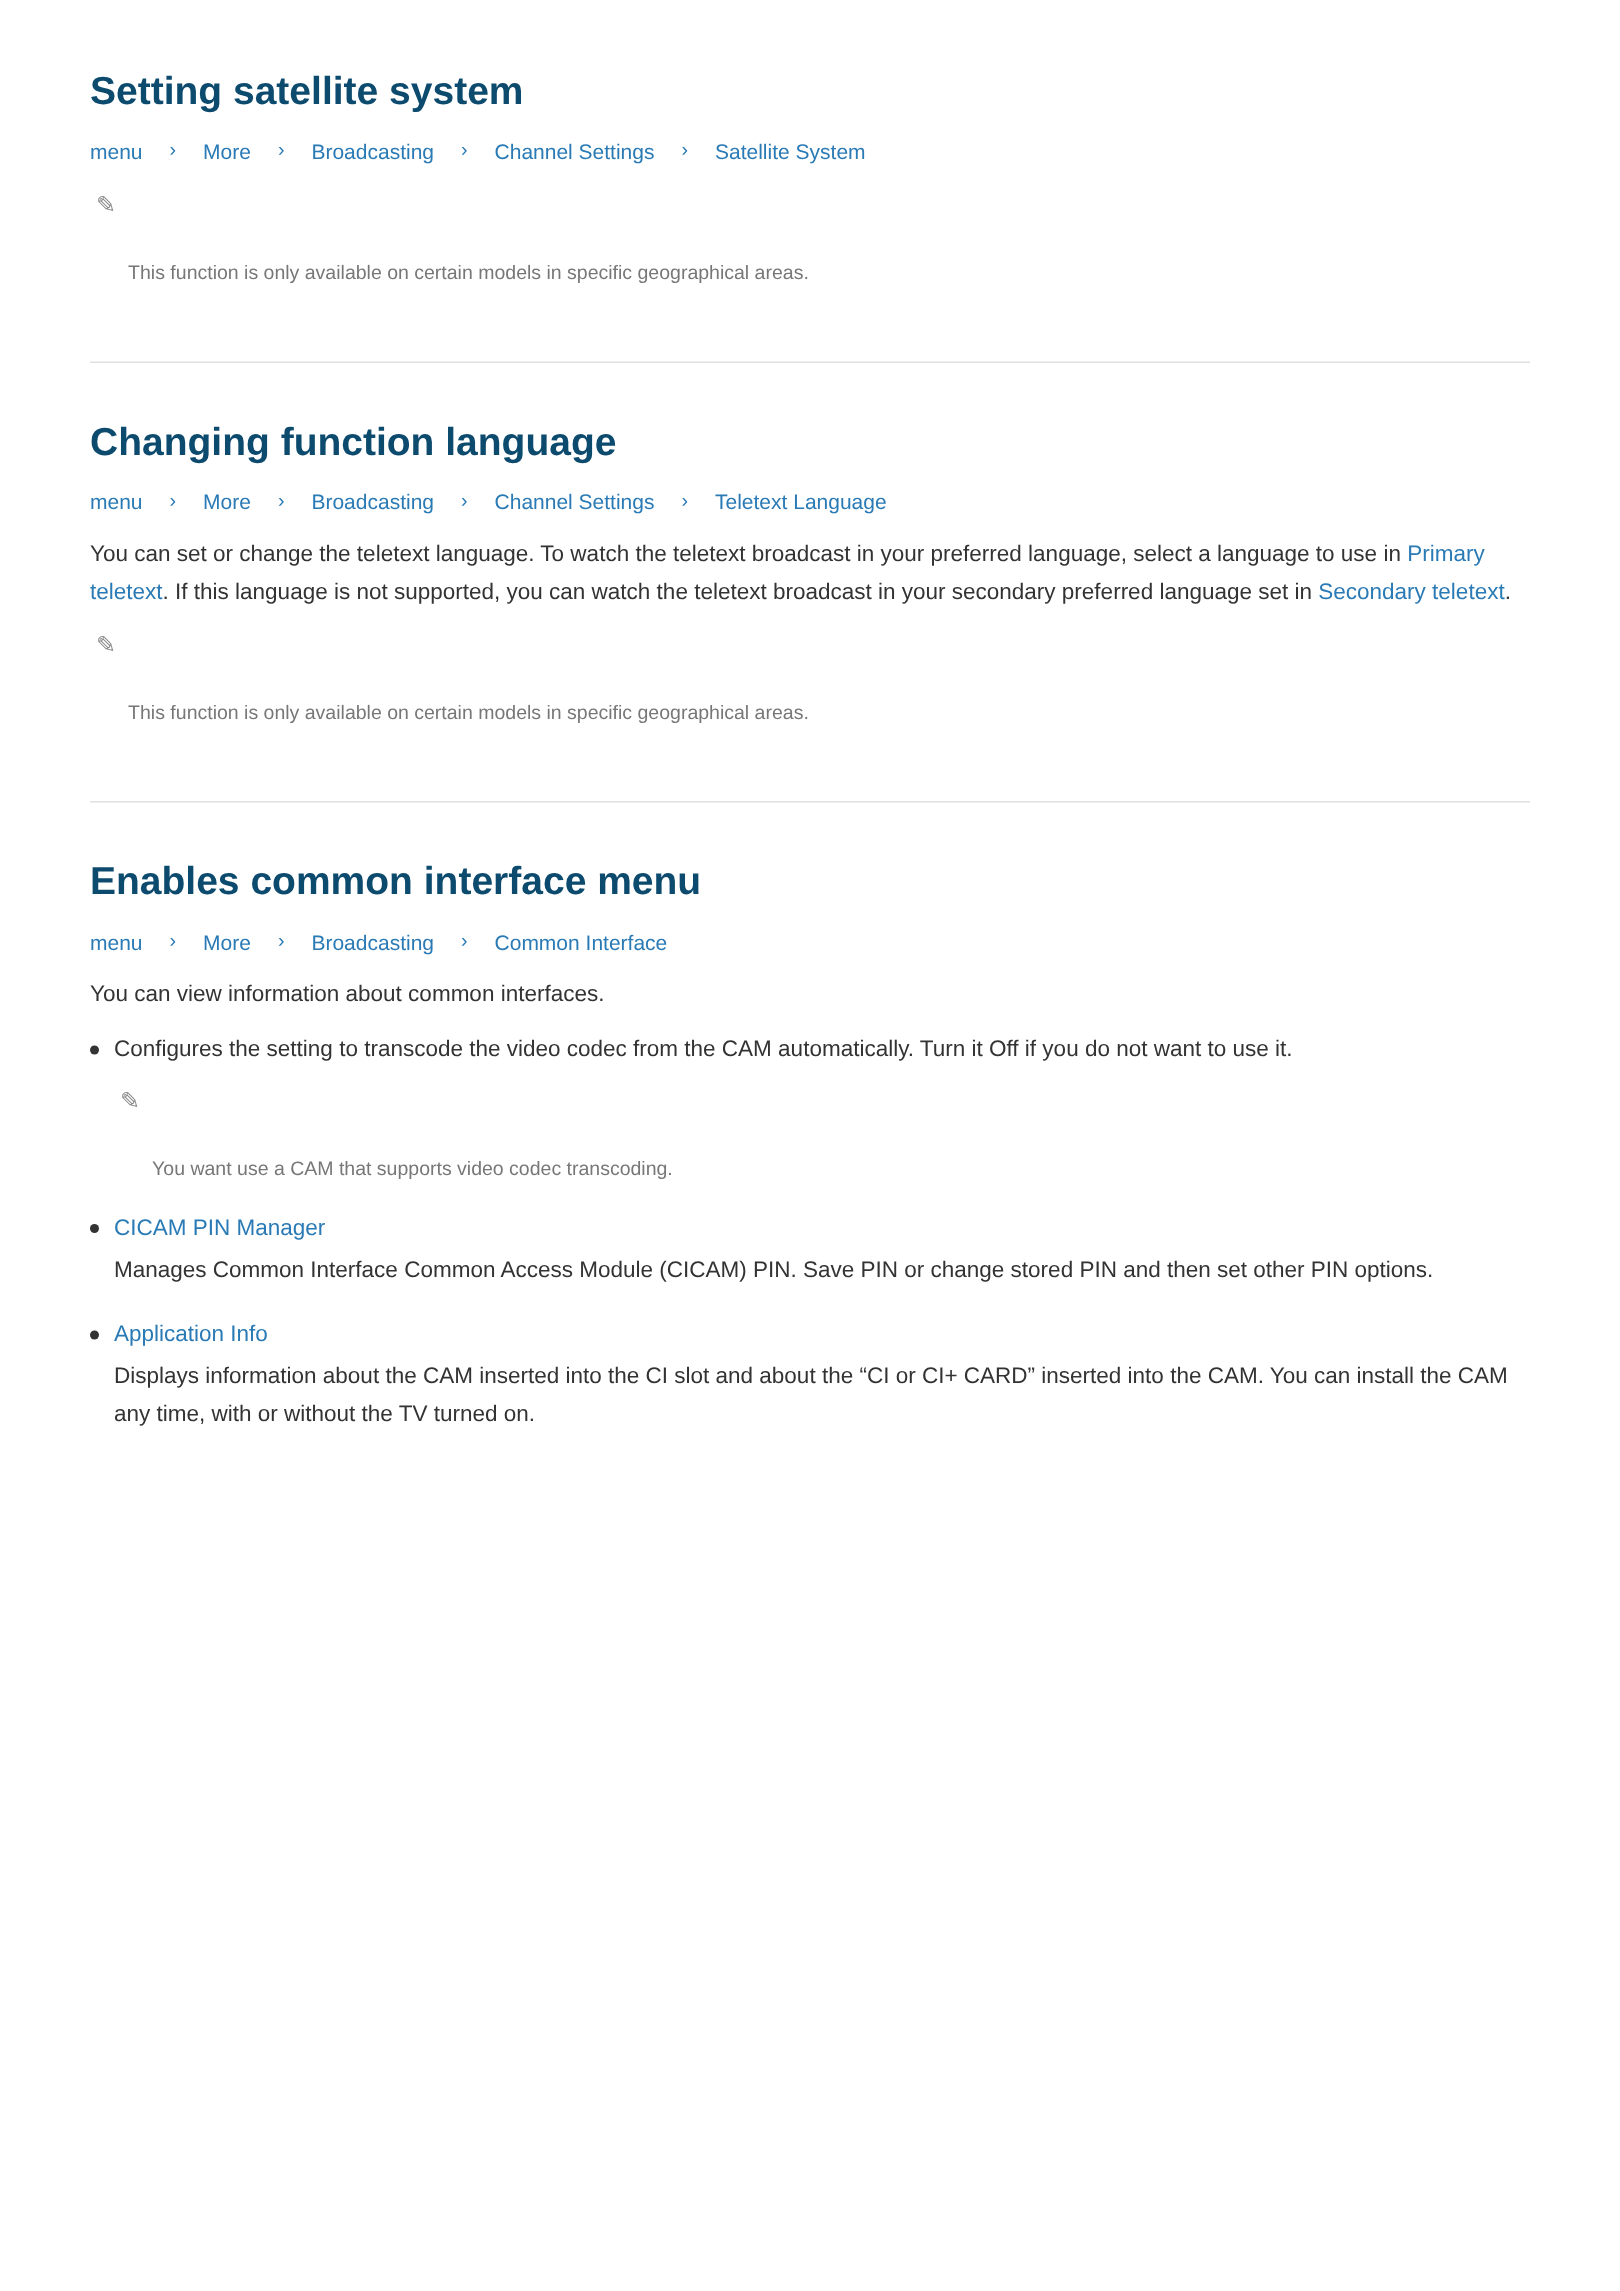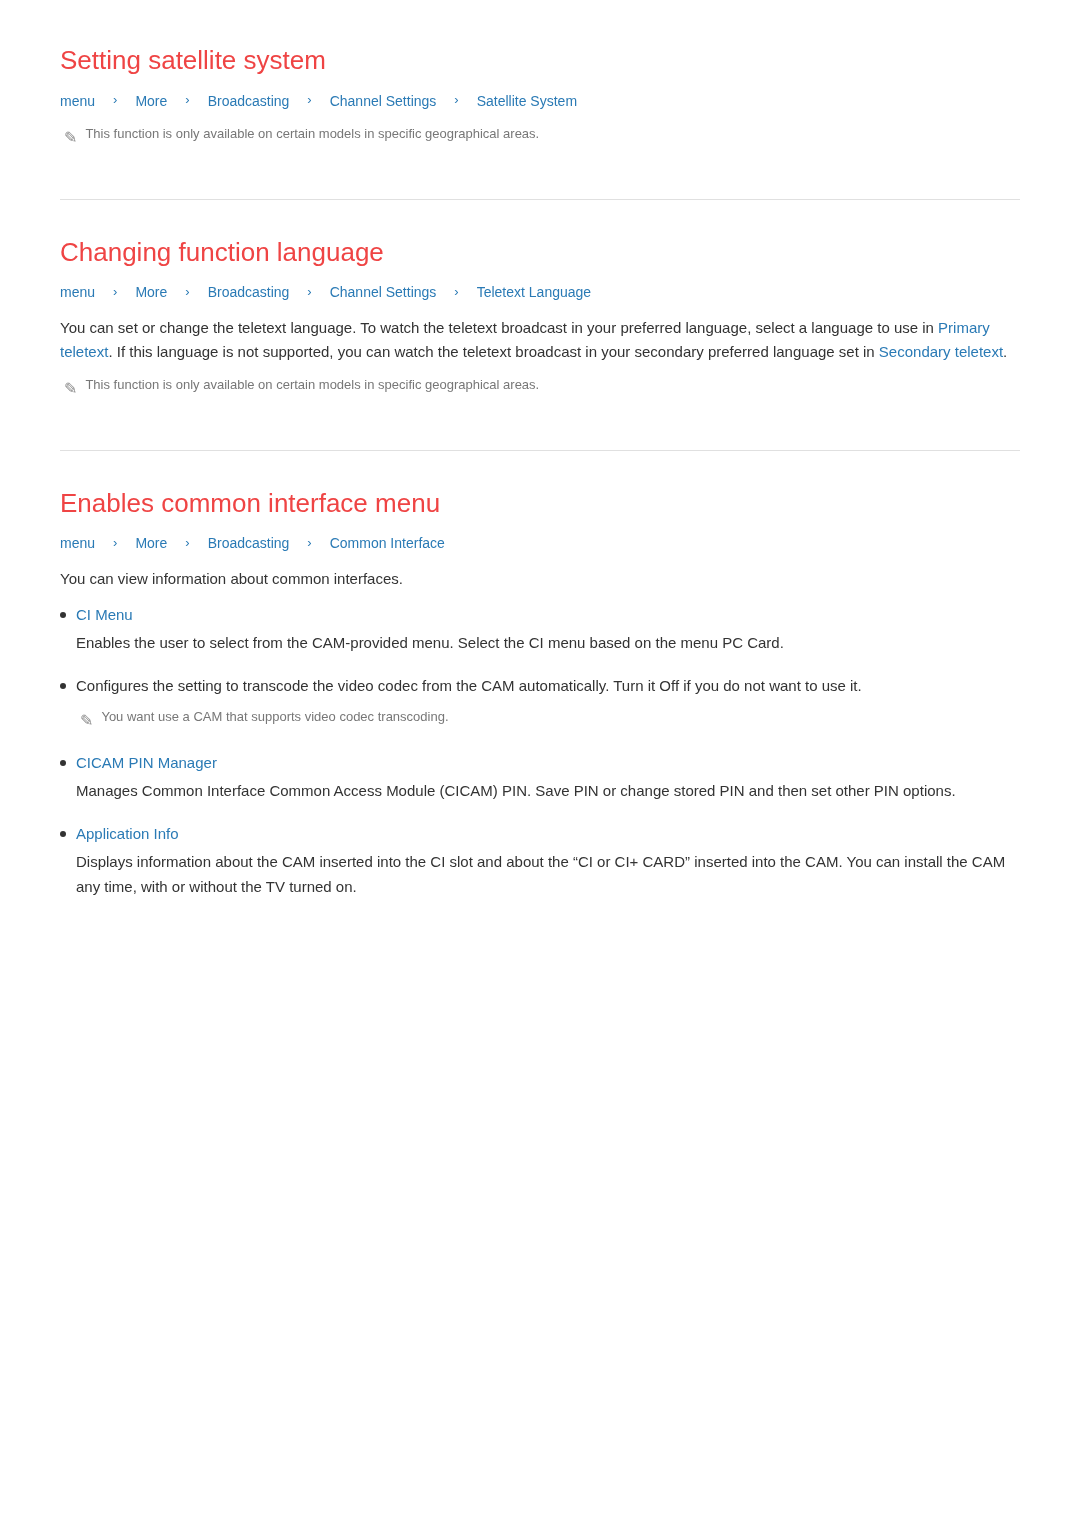--- a/index.html
+++ b/index.html
@@ -10,22 +10,22 @@
       font-size: 15px;
       line-height: 1.6;
       padding: 40px 60px;
       max-width: 1080px;
     }
     .section {
       margin-bottom: 48px;
     }
     .section-title {
       font-size: 26px;
-      font-weight: 400;
-      color: #ef4444;
+      font-weight: 700;
+      color: #0c4a6e;
       margin-bottom: 8px;
     }
     .breadcrumb {
       display: flex;
       align-items: center;
       flex-wrap: wrap;
       gap: 16px;
       margin-bottom: 12px;
       font-size: 14px;
     }
@@ -53,20 +53,21 @@
     }
     .note-icon {
       color: #888;
       font-size: 16px;
       margin-top: 1px;
       flex-shrink: 0;
     }
     .note-text {
       font-size: 13px;
       color: #777;
+      margin-top: 48px;
     }
     .inline-link {
       color: #2a7ab5;
       text-decoration: none;
     }
     .bullet-list {
       list-style: none;
       margin-top: 12px;
       padding-left: 0;
     }
@@ -155,27 +156,20 @@
         <span class="breadcrumb-sep">›</span>
         <span class="breadcrumb-link">Broadcasting</span>
         <span class="breadcrumb-sep">›</span>
         <span class="breadcrumb-link">Common Interface</span>
       </div>
       <p class="section-body">You can view information about common interfaces.</p>
       <ul class="bullet-list">
         <li>
           <div class="bullet-dot"></div>
           <div class="bullet-content">
-            <div class="bullet-title">CI Menu</div>
-            <div class="bullet-desc">Enables the user to select from the CAM-provided menu. Select the CI menu based on the menu PC Card.</div>
-          </div>
-        </li>
-        <li>
-          <div class="bullet-dot"></div>
-          <div class="bullet-content">
             <div class="bullet-desc">Configures the setting to transcode the video codec from the CAM automatically. Turn it Off if you do not want to use it.</div>
             <div class="note">
               <span class="note-icon">✎</span>
               <span class="note-text">You want use a CAM that supports video codec transcoding.</span>
             </div>
           </div>
         </li>
         <li>
           <div class="bullet-dot"></div>
           <div class="bullet-content">

